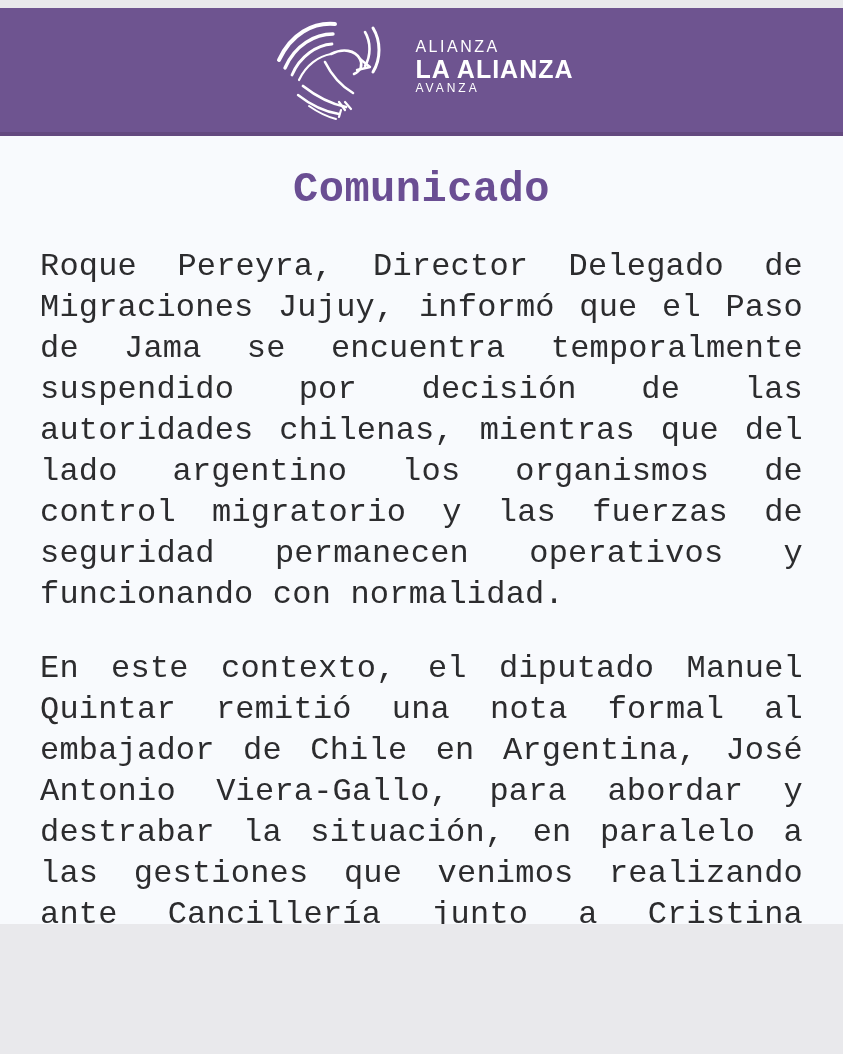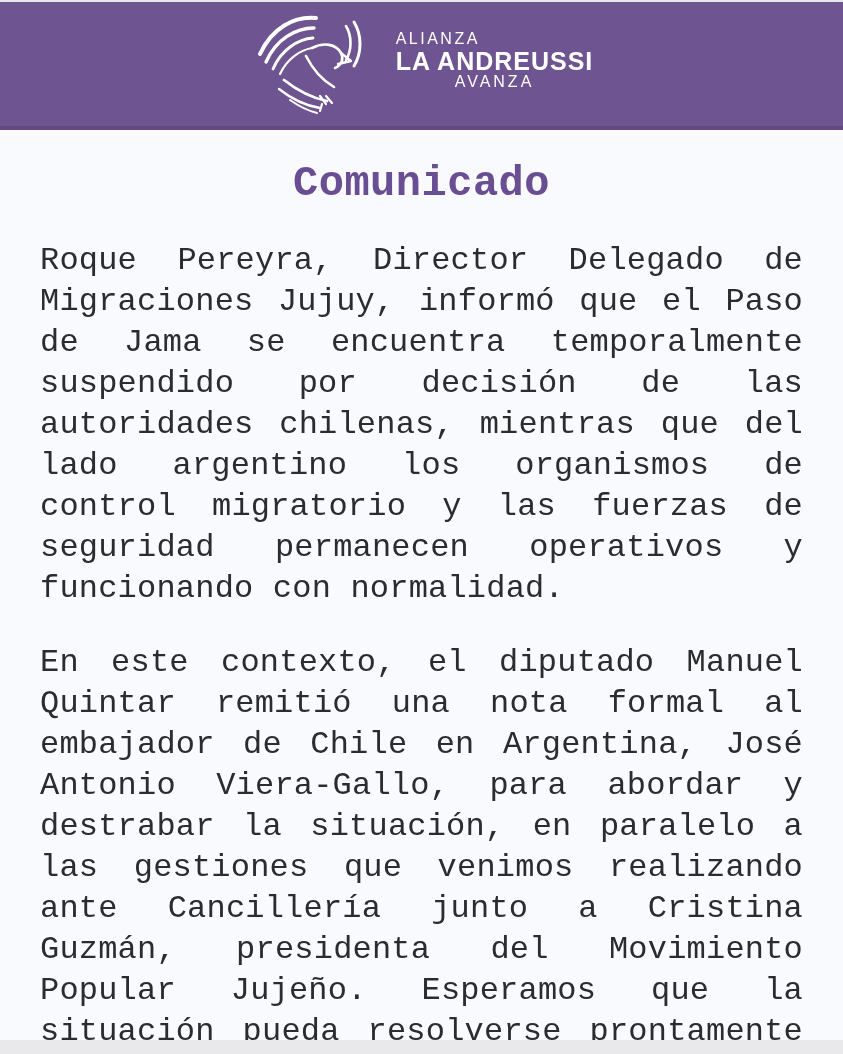--- a/index.html
+++ b/index.html
@@ -3,22 +3,22 @@
 <meta charset="utf-8">
 <style>
   html,body{margin:0;padding:0;}
   body{
     font-family:"Liberation Sans", sans-serif;
     background:#e9e9ec;
   }
   .page{
     position:relative;
     width:843px;
-    height:1038px;
-    margin:2px auto;
+    height:916px;
+    margin:8px auto;
     background:var(--page_bg,#f8fafd);
     overflow:hidden;
   }
   
   .band{
     height:124px;
     background:var(--band_bg,#6e5490);
     border-bottom:4px solid var(--band_edge,#63497f);
     display:flex;
     align-items:center;
@@ -28,21 +28,21 @@
   .eagle{flex:0 0 auto;}
   .brand-text{
     color:var(--band_fg,#ffffff);
     display:flex;
     flex-direction:column;
     line-height:1.06;
     margin-top:-6px;
   }
   .brand-line1{font-size:16px;letter-spacing:2.5px;font-weight:400;}
   .brand-line2{font-size:25px;letter-spacing:1px;font-weight:700;}
-  .brand-line3{font-size:16px;letter-spacing:3px;font-weight:400;text-align:center;}
+  .brand-line3{font-size:12px;letter-spacing:3px;font-weight:400;text-align:left;}
   .map-wrap{flex:0 0 auto;margin-left:6px;}
 
   
   .title{
     margin:30px 0 0 0;
     text-align:center;
     font-size:42px;
     font-weight:700;
     letter-spacing:.5px;
     color:var(--title_color,#6a4e93);
@@ -97,21 +97,21 @@
         <path d="M34 68 C48 79 62 86 77 89" stroke-width="2.8"></path>
         <path d="M29 77 C43 88 57 94 70 96" stroke-width="2.4"></path>
         <path d="M40 88 C50 95 59 99 67 101" stroke-width="2"></path>
 
         <path d="M70 84 L76 92 M76 84 L82 91 M72 92 L70 99" stroke-width="2.2"></path>
       </svg>
     </span>
 
     <div class="brand-text">
       <span class="brand-line1">ALIANZA</span>
-      <span class="brand-line2">LA ANDREUSSI</span>
+      <span class="brand-line2">LA ALIANZA</span>
       <span class="brand-line3">AVANZA</span>
     </div>
 
   </header>
 
   <main class="content">
     <h1 class="title">Comunicado</h1>
 
     <p class="para">Roque Pereyra, Director Delegado de Migraciones Jujuy, informó que el Paso de Jama se encuentra temporalmente suspendido por decisión de las autoridades chilenas, mientras que del lado argentino los organismos de control migratorio y las fuerzas de seguridad permanecen operativos y funcionando con normalidad.</p>
 

